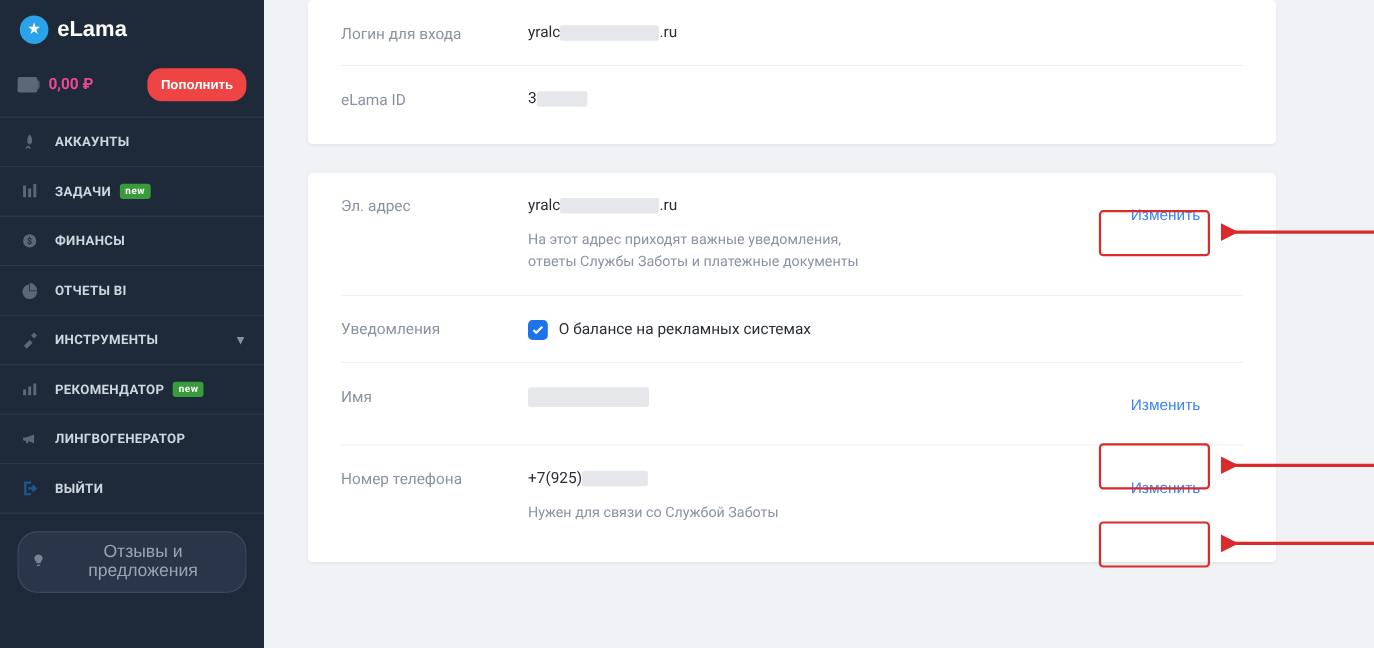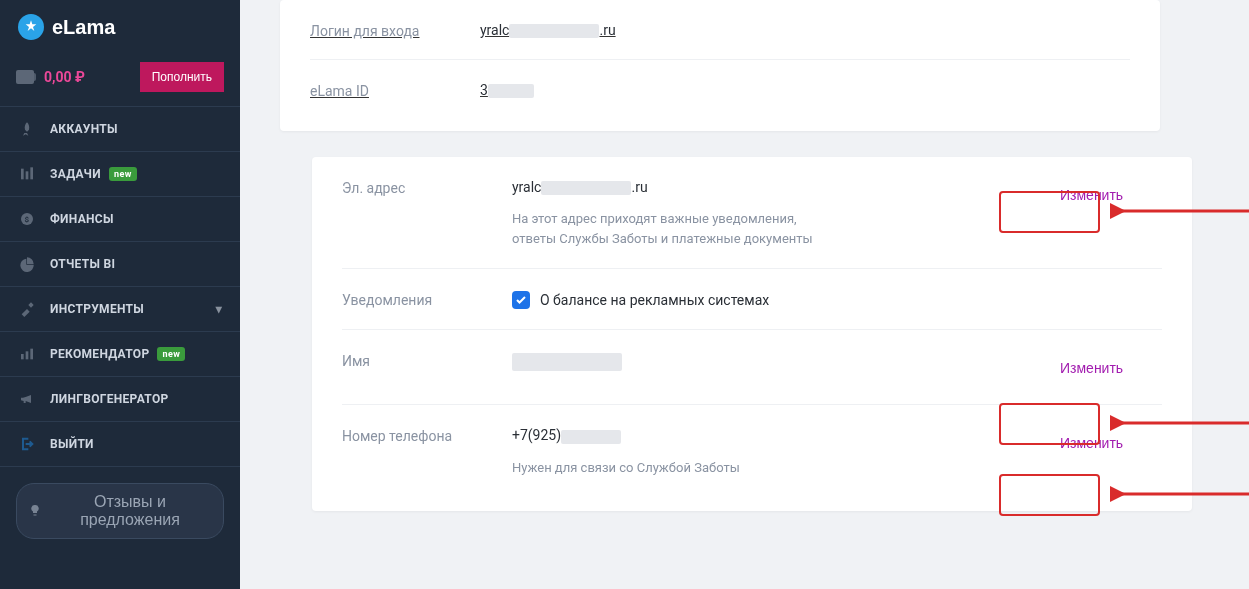--- a/index.html
+++ b/index.html
@@ -46,26 +46,26 @@
     display: flex;
     align-items: center;
     justify-content: space-between;
     padding: 10px 16px 14px 16px;
     border-bottom: 1px solid #2c3b4f;
   }
   .balance-left { display: flex; align-items: center; gap: 10px; color:#ec4899; font-weight:700; }
   .wallet-icon { width:18px; height:14px; background:#9aa5b4; opacity:.5; border-radius:2px; position:relative; }
   .wallet-icon::after { content:""; position:absolute; right:-2px; top:3px; width:5px; height:8px; background:#9aa5b4; border-radius:2px; opacity:.8; }
   .btn-topup {
-    background: #be185d;
+    background: #ef4444;
     color: #fff;
     border: none;
     padding: 8px 12px;
-    border-radius: 0;
-    font-weight: 400;
+    border-radius: 13px;
+    font-weight: 700;
     font-size: 12px;
     cursor: pointer;
   }
   .nav { list-style: none; }
   .nav li {
     display: flex; align-items: center;
     padding: 14px 18px;
     border-bottom: 1px solid #2c3b4f;
     font-size: 12px;
     font-weight: 700;
@@ -106,34 +106,34 @@
     height: 589px;
     position: relative;
   }
   .card {
     background: #fff;
     border-radius: 4px;
     box-shadow: 0 1px 3px rgba(0,0,0,.05);
     max-width: 880px;
     margin-left: 0;
   }
-  .card.top { margin-top: 0; padding: 0 0 6px 0; text-decoration: underline; }
-  .card.second { margin-top: 26px; padding-bottom: 14px; margin-left: 32px; }
+  .card.top { margin-top: 0; padding: 0 0 6px 0; }
+  .card.second { margin-top: 26px; padding-bottom: 14px; }
   .row {
     display: flex;
     align-items: flex-start;
     padding: 22px 30px 20px 30px;
   }
   .row.sep { border-bottom: 1px solid #eef0f3; margin: 0 30px; padding-left:0; padding-right:0;}
   .row .label { width: 170px; color: #8a93a2; font-size: 14px; padding-top:1px;}
   .row .value { flex: 1; color: #2a2f36; font-size: 14px; }
   .row .subtext { color: #8a93a2; font-size: 13px; margin-top: 14px; line-height: 1.5; }
   .row .action { width: 120px; text-align: left; }
   .change-btn {
-    color: #a21caf;
+    color: #3b82f6;
     background: none;
     border: none;
     font-size: 14px;
     cursor: pointer;
     padding: 8px 18px;
   }
   .blur-box {
     display: inline-block;
     height: 14px;
     background: #e5e7eb;

